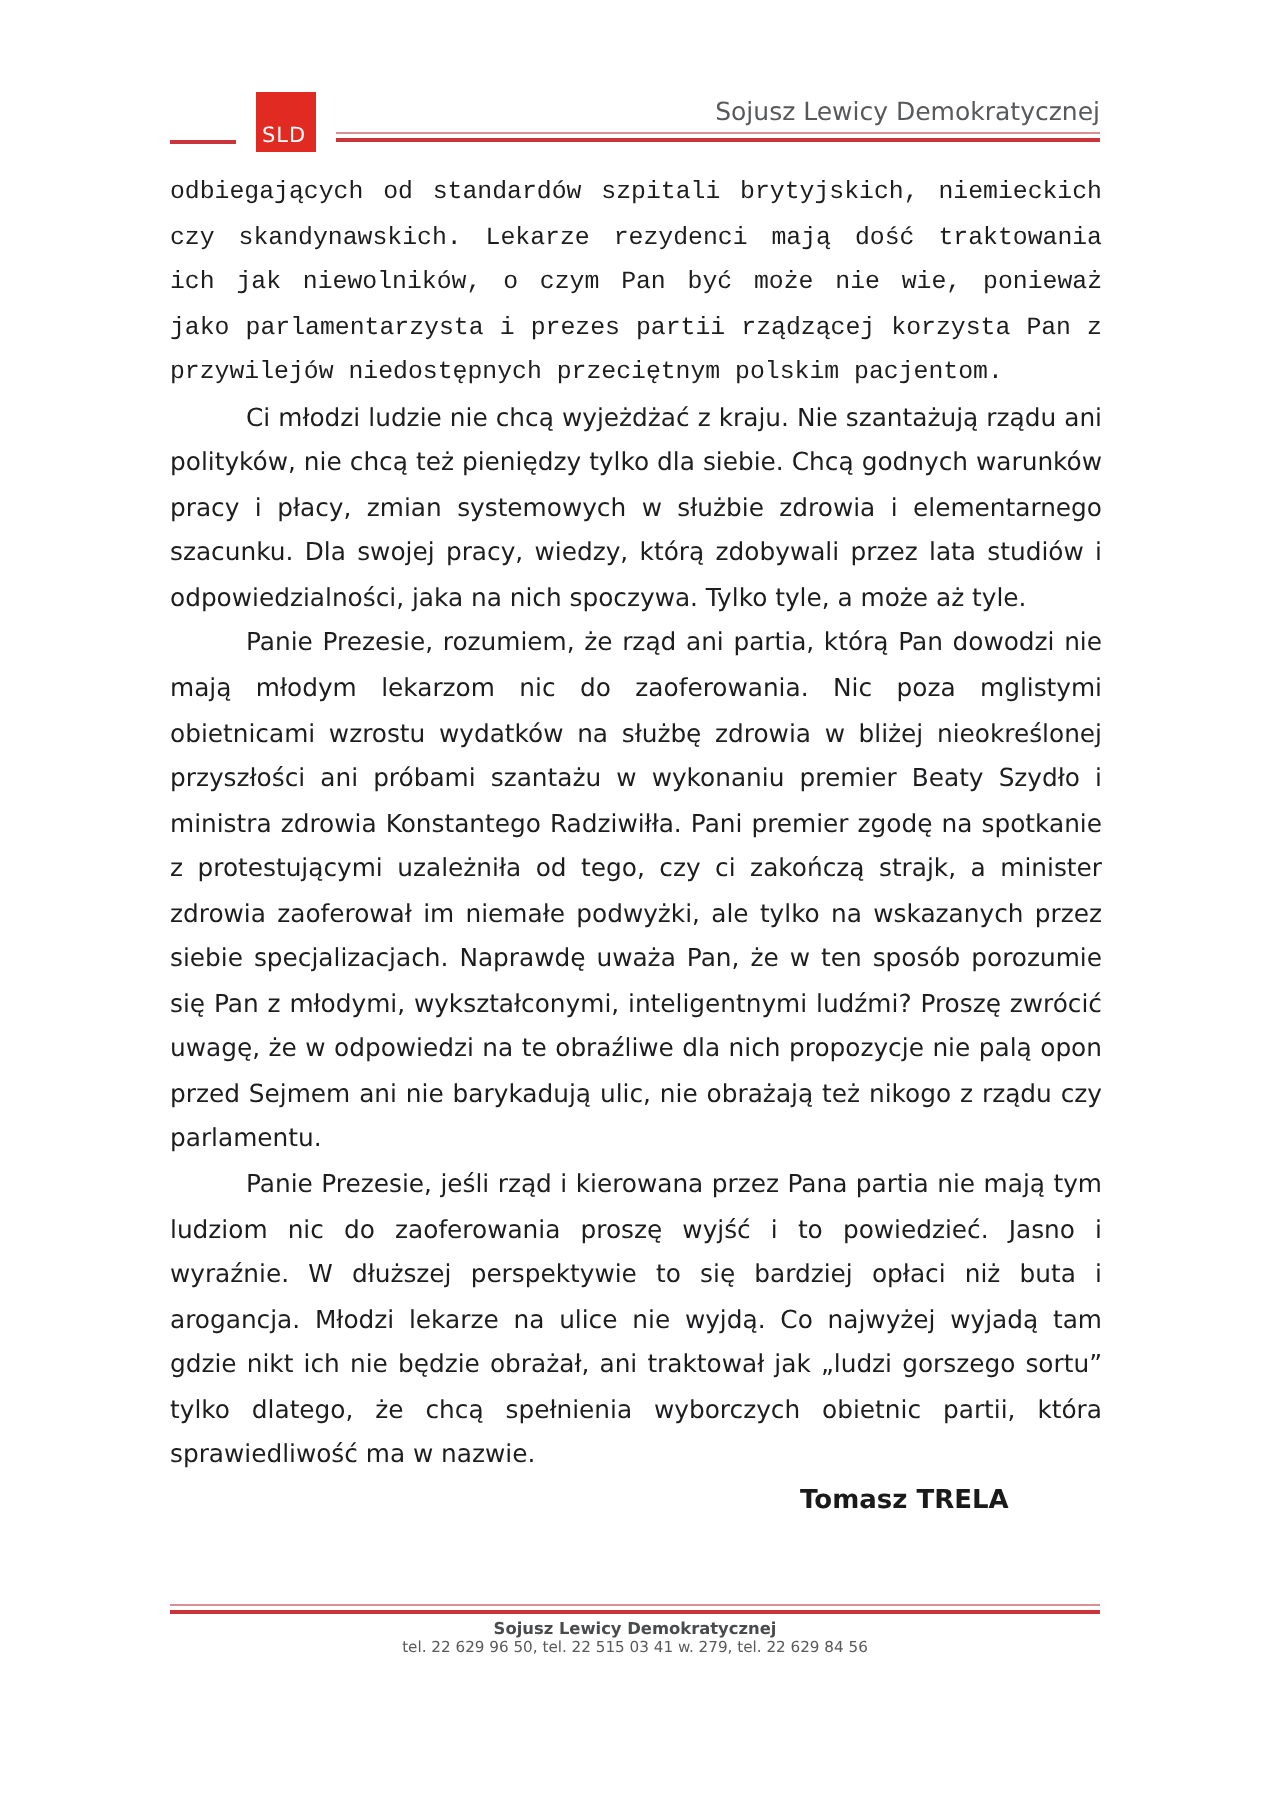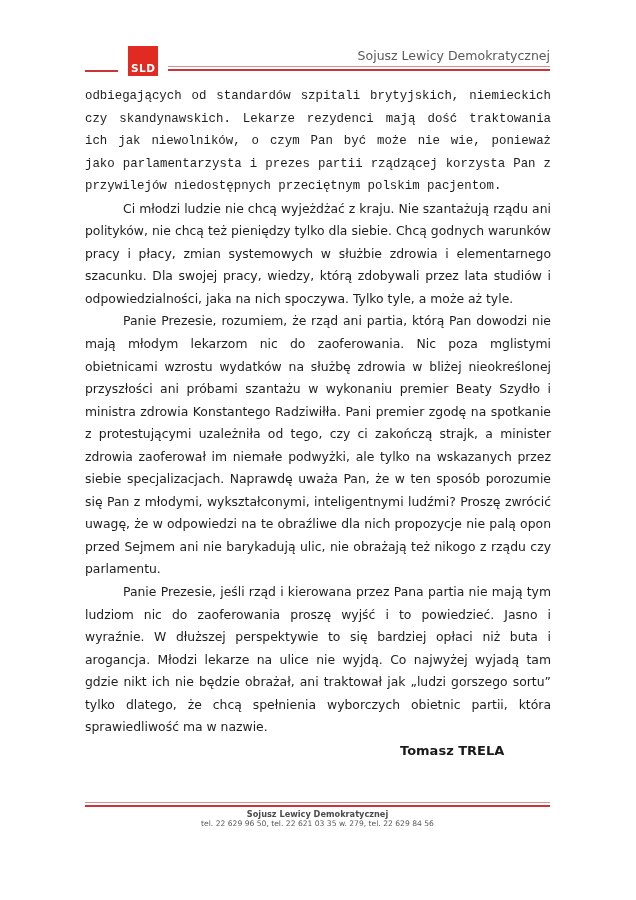--- a/index.html
+++ b/index.html
@@ -15,21 +15,21 @@
   .hdr-dash {
     position:absolute; top:70px; left:85px;
     width:33px; height:2px; background:#c9353b;
   }
   .hdr-logo {
     position:absolute; top:46px; left:128px;
     width:30px; height:30px; background:#e02a22;
   }
   .hdr-logo span {
     position:absolute; left:3px; bottom:2px;
-    color:#ffffff; font-weight:bold; font-size:10.5px; letter-spacing:0.5px;margin-top:36px;
+    color:#ffffff; font-weight:normal; font-size:10.5px; letter-spacing:0.5px;margin-top:36px;
   }
   .hdr-org {
     position:absolute; top:48px; left:168px; right:86px;
     text-align:right;
     color:#58595b; font-size:12.5px;
   }
   .hdr-rule {
     position:absolute; top:66px; left:168px; right:86px;
     height:2px; background:#ffffff;
     border-top:1px solid #d98f93;
@@ -80,16 +80,16 @@
     <p>Ci młodzi ludzie nie chcą wyjeżdżać z kraju. Nie szantażują rządu ani polityków, nie chcą też pieniędzy tylko dla siebie. Chcą godnych warunków pracy i płacy, zmian systemowych w służbie zdrowia i elementarnego szacunku. Dla swojej pracy, wiedzy, którą zdobywali przez lata studiów i odpowiedzialności, jaka na nich spoczywa. Tylko tyle, a może aż tyle.</p>
     <p>Panie Prezesie, rozumiem, że rząd ani partia, którą Pan dowodzi nie mają młodym lekarzom nic do zaoferowania. Nic poza mglistymi obietnicami wzrostu wydatków na służbę zdrowia w bliżej nieokreślonej przyszłości ani próbami szantażu w wykonaniu premier Beaty Szydło i ministra zdrowia Konstantego Radziwiłła. Pani premier zgodę na spotkanie z protestującymi uzależniła od tego, czy ci zakończą strajk, a minister zdrowia zaoferował im niemałe podwyżki, ale tylko na wskazanych przez siebie specjalizacjach. Naprawdę uważa Pan, że w ten sposób porozumie się Pan z młodymi, wykształconymi, inteligentnymi ludźmi? Proszę zwrócić uwagę, że w odpowiedzi na te obraźliwe dla nich propozycje nie palą opon przed Sejmem ani nie barykadują ulic, nie obrażają też nikogo z rządu czy parlamentu.</p>
     <p>Panie Prezesie, jeśli rząd i kierowana przez Pana partia nie mają tym ludziom nic do zaoferowania proszę wyjść i to powiedzieć. Jasno i wyraźnie. W dłuższej perspektywie to się bardziej opłaci niż buta i arogancja. Młodzi lekarze na ulice nie wyjdą. Co najwyżej wyjadą tam gdzie nikt ich nie będzie obrażał, ani traktował jak „ludzi gorszego sortu” tylko dlatego, że chcą spełnienia wyborczych obietnic partii, która sprawiedliwość ma w nazwie.</p>
   </div>
 
   <div class="signature">Tomasz TRELA</div>
 
   <div class="ftr-rule"></div>
   <div class="ftr-text">
     <div class="org">Sojusz Lewicy Demokratycznej</div>
-    <div>tel. 22 629 96 50, tel. 22 621 03 35 w. 279, tel. 22 629 84 56</div>
+    <div>tel. 22 629 96 50, tel. 22 515 03 41 w. 279, tel. 22 629 84 56</div>
   </div>
 
 </div>
 
 </body></html>

